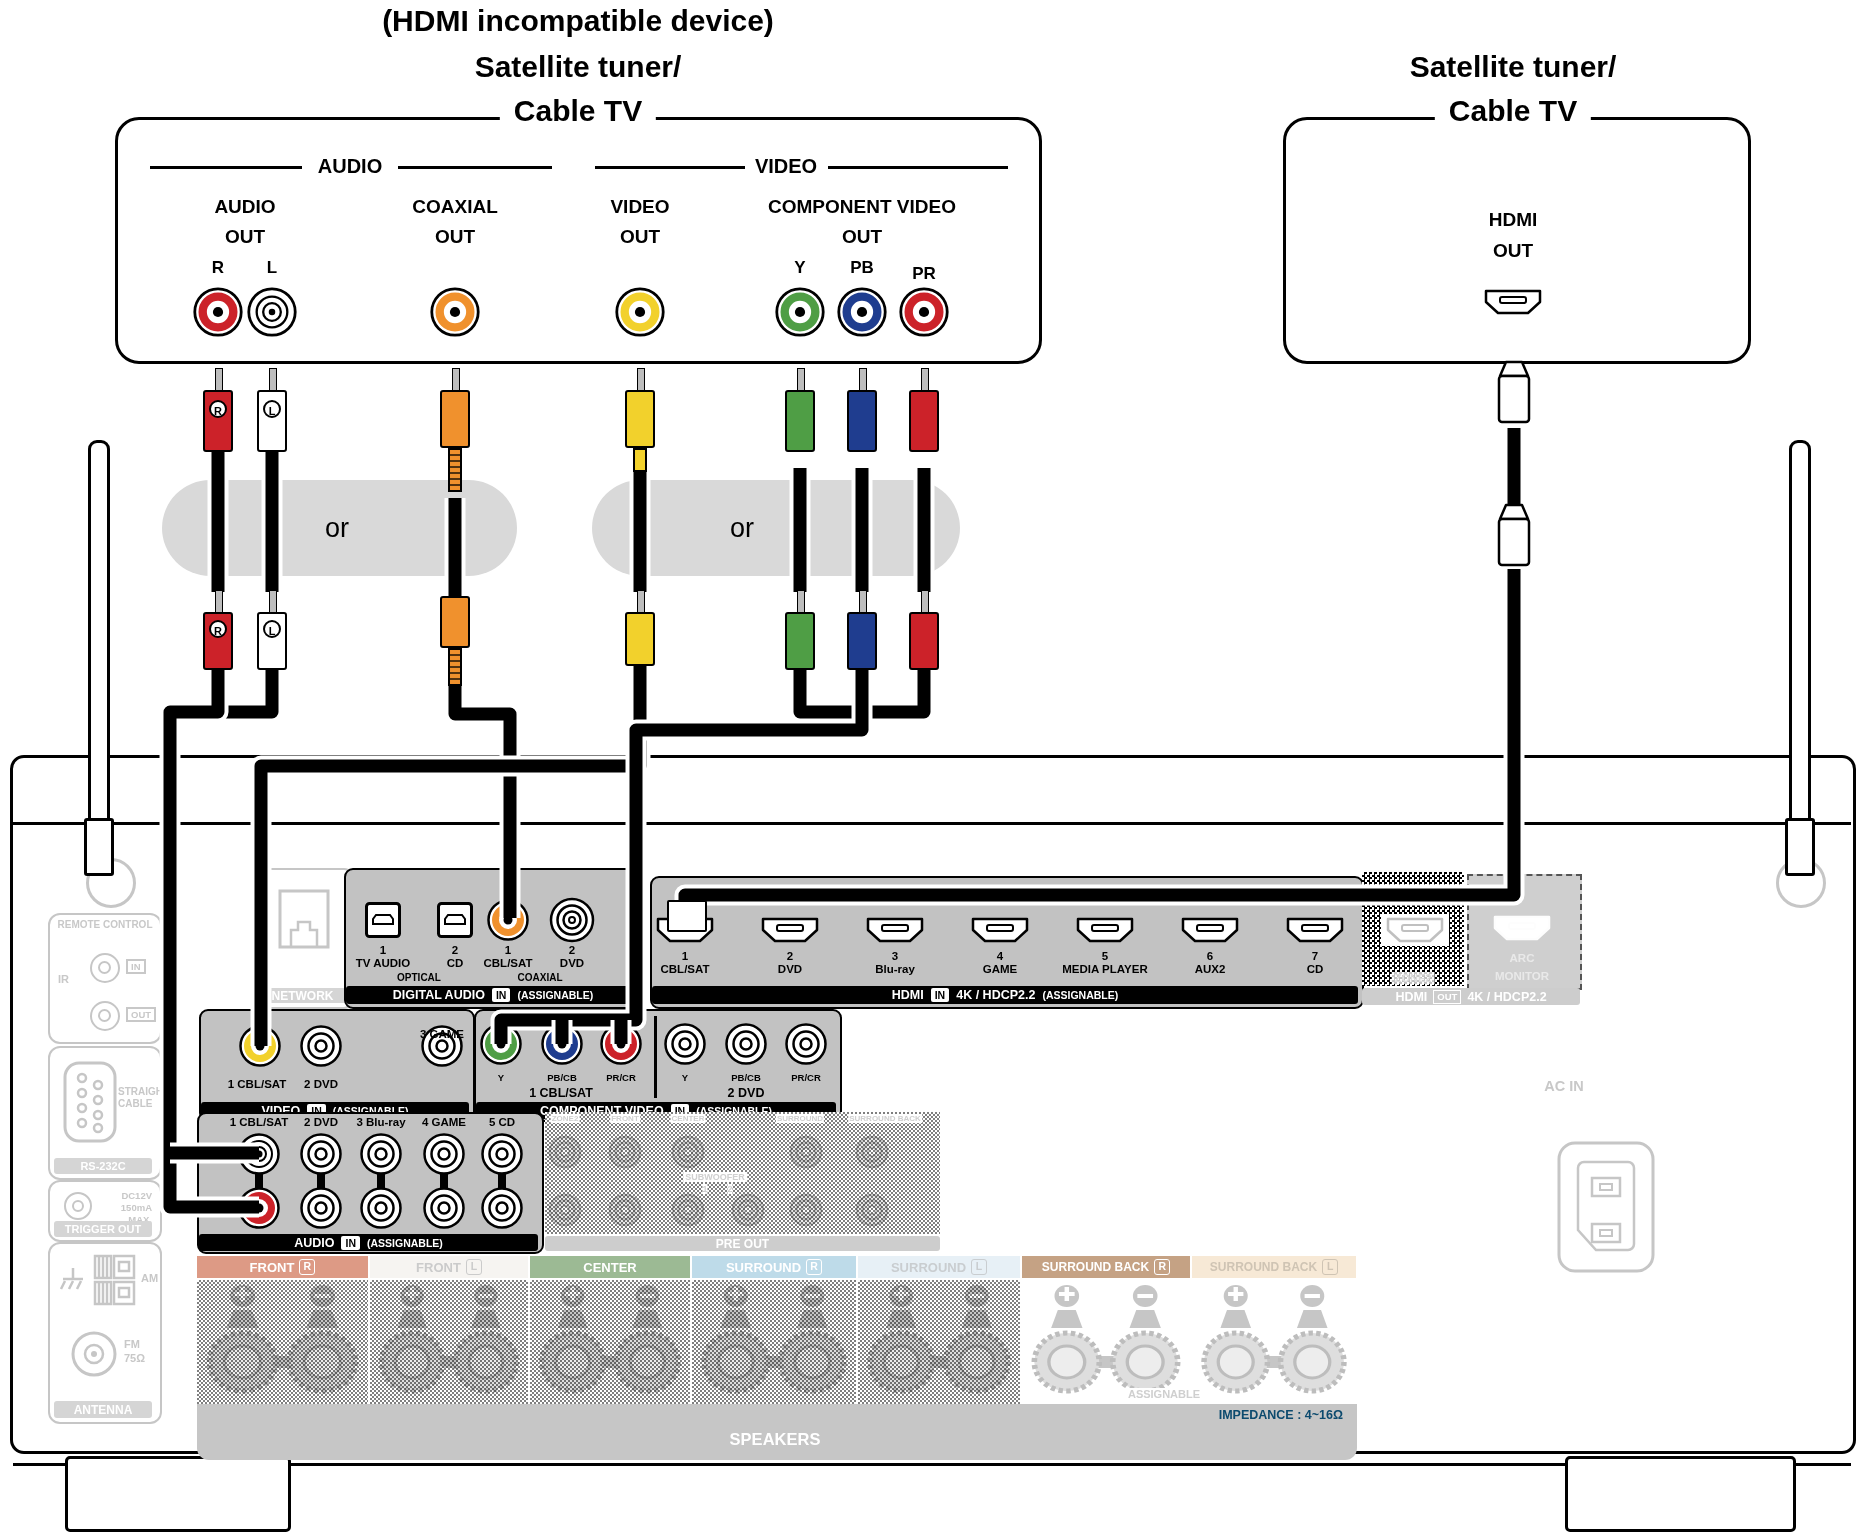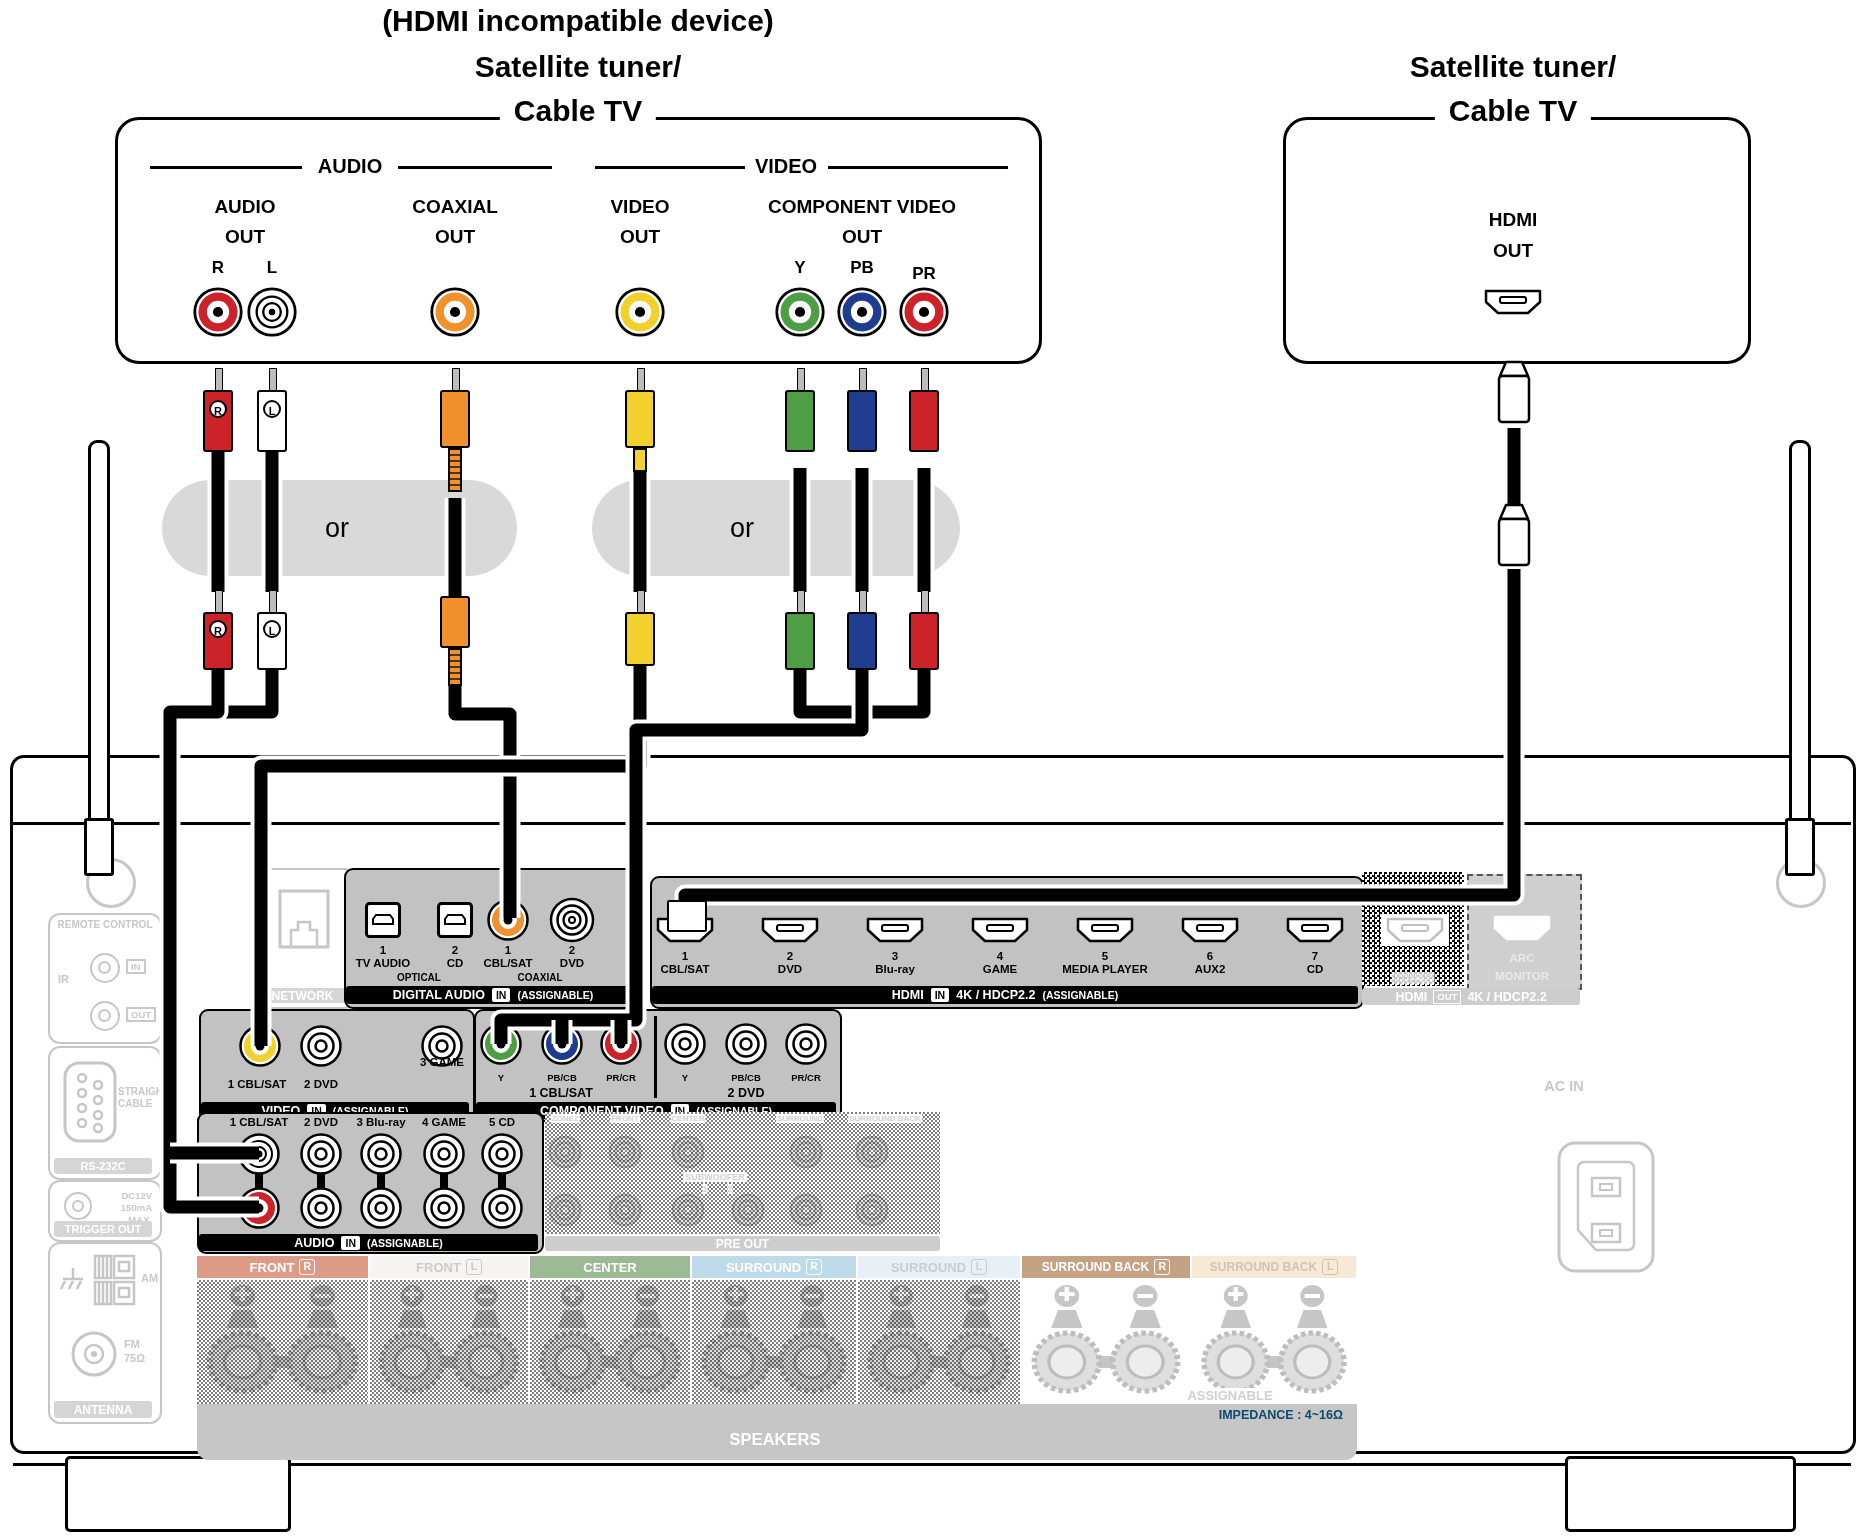--- a/index.html
+++ b/index.html
@@ -368,21 +368,21 @@
       <use href="#sym-rca-col"></use>
     </svg>
   <svg class="icon" style="left:299px;top:1024px" width="44" height="44">
       <use href="#sym-rca"></use>
     </svg>
   <svg class="icon" style="left:420px;top:1024px" width="44" height="44">
       <use href="#sym-rca"></use>
     </svg>
   <div class="plabel" style="left:257px;top:1078px">1 CBL/SAT</div>
   <div class="plabel" style="left:321px;top:1078px">2 DVD</div>
-  <div class="plabel" style="left:442px;top:1056px">3 GAME</div>
+  <div class="plabel" style="left:442px;top:1028px">3 GAME</div>
   <div class="bar" style="left:201px;top:1102px;width:268px;height:17px;font-size:12.5px">
     <span>VIDEO</span>
       <span class="badge">IN</span>
       <span style="font-size:10.5px">(ASSIGNABLE)</span>
   </div>
 
   <div class="gbox" style="left:474px;top:1009px;width:364px;height:109px"></div>
   <div class="divline" style="left:654px;top:1016px;width:2.5px;height:82px"></div>
   <svg class="icon" style="left:479px;top:1022px;color:#4f9e45" width="44" height="44">
       <use href="#sym-rca-col"></use>
@@ -555,21 +555,21 @@
   <div class="abs" style="left:858px;top:1280px;width:162px;height:124px"><svg width="162" height="124" viewBox="0 0 150 124" preserveAspectRatio="none">
         <use href="#sym-post-pair"></use>
       </svg><div class="hatchov" style="left:0;top:0;width:162px;height:124px"></div></div>
   <div class="abs" style="left:1022px;top:1280px;width:168px;height:124px"><svg width="168" height="124" viewBox="0 0 150 124" preserveAspectRatio="none">
         <use href="#sym-post-pair"></use>
       </svg></div>
   <div class="abs" style="left:1192px;top:1280px;width:164px;height:124px"><svg width="164" height="124" viewBox="0 0 150 124" preserveAspectRatio="none">
         <use href="#sym-post-pair"></use>
       </svg></div>
 
-  <div class="abs ctr" style="left:1230px;top:1388px;font-size:13px;font-weight:bold;color:#cfcfcf;background:#fff;padding:0 2px;z-index:5">ASSIGNABLE</div>
+  <div class="abs ctr" style="left:1164px;top:1388px;font-size:11px;font-weight:bold;color:#cfcfcf;background:#fff;padding:0 2px;z-index:5">ASSIGNABLE</div>
   <div class="abs" style="left:197px;top:1404px;width:1160px;height:56px;background:#c6c6c6;border-radius:0 0 12px 12px">
     <div class="abs ctr" style="left:578px;top:26px;font-size:16.5px;font-weight:bold;color:#fff">SPEAKERS</div>
     <div class="abs" style="right:14px;top:4px;font-size:12.5px;font-weight:bold;color:#0c4a6e">IMPEDANCE : 4~16Ω</div>
   </div>
 
   <div class="abs ctr ftext" style="left:1564px;top:1078px;font-size:14.5px">AC IN</div>
   <svg class="icon" style="left:1556px;top:1140px" width="100" height="134">
     <rect x="3" y="3" width="94" height="128" rx="16" fill="#fff" stroke="#c6c6c6" stroke-width="3"></rect>
     <path d="M36,22 H72 a6,6 0 0 1 6,6 V104 a6,6 0 0 1 -6,6 H40 L22,90 V28 a6,6 0 0 1 6,-6 Z" fill="none" stroke="#c6c6c6" stroke-width="2.5"></path>
     <rect x="36" y="38" width="28" height="18" fill="none" stroke="#c6c6c6" stroke-width="2.5"></rect>

